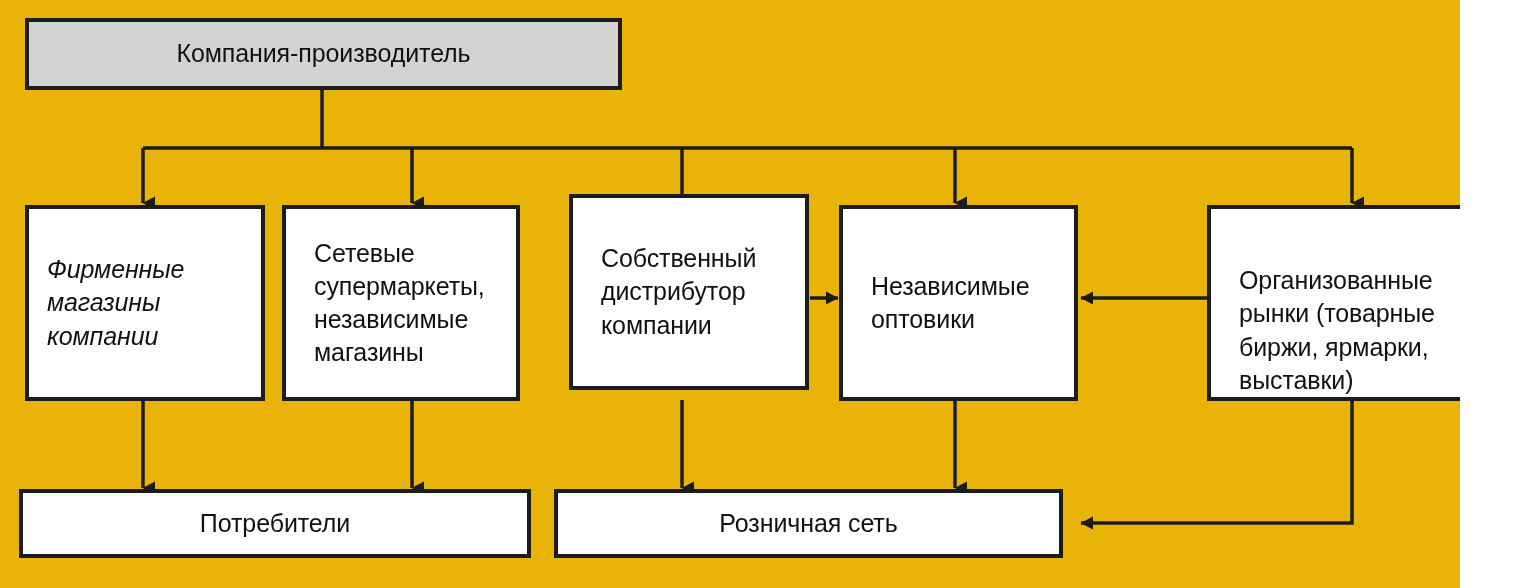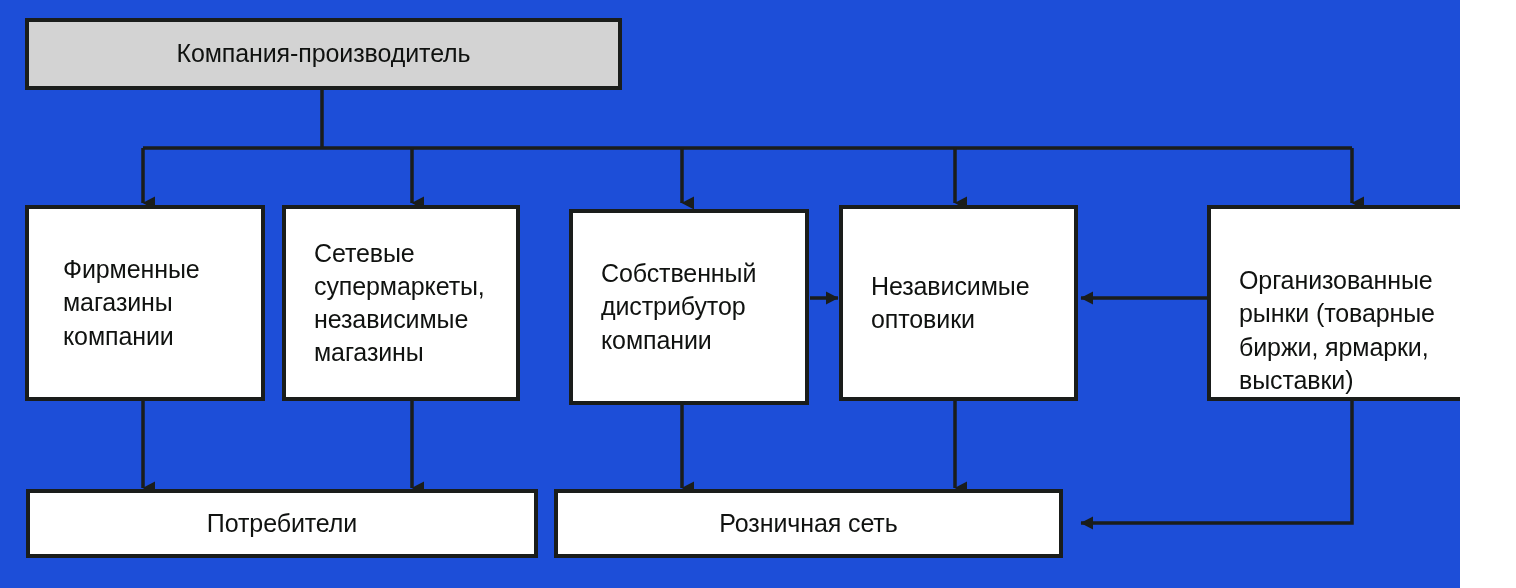--- a/index.html
+++ b/index.html
@@ -4,21 +4,21 @@
 <style>
   html, body {
     margin: 0;
     padding: 0;
     background: #ffffff;
   }
   #canvas {
     position: relative;
     width: 1460px;
     height: 588px;
-    background: #1d4ed8;
+    background: #eab308;
     overflow: hidden;
     font-family: "Liberation Sans", sans-serif;
   }
   #wires {
     position: absolute;
     left: 0;
     top: 0;
     width: 1516px;
     height: 588px;
   }
@@ -38,22 +38,23 @@
   .node.filled {
     background: #d3d3d3;
   }
   .node .label {
     display: block;
     width: 100%;
     white-space: pre-line;
   }
   .node.align-left .label {
     text-align: left;
-    padding-left: 34px;
+    padding-left: 18px;
     padding-right: 10px;
+    font-style: italic;
   }
   .node.align-left-tight .label {
     text-align: left;
     padding-left: 28px;
     padding-right: 8px;
   }
   .node.align-center .label {
     text-align: center;
   }
 </style>
@@ -110,39 +111,39 @@
 компании</span>
   </div>
 
   <div class="node align-left-tight" style="left:282px; top:205px; width:238px; height:196px;">
     <span class="label">Сетевые
 супермаркеты,
 независимые
 магазины</span>
   </div>
 
-  <div class="node align-left-tight" style="left:569px; top:209px; width:240px; height:196px;">
+  <div class="node align-left-tight" style="left:569px; top:194px; width:240px; height:196px;">
     <span class="label">Собственный
 дистрибутор
 компании</span>
   </div>
 
   <div class="node align-left-tight" style="left:839px; top:205px; width:239px; height:196px;">
     <span class="label">Независимые
 оптовики</span>
   </div>
 
   <div class="node align-left-tight" style="left:1207px; top:205px; width:287px; height:196px;align-items:flex-end;">
     <span class="label">Организованные
 рынки (товарные
 биржи, ярмарки,
 выставки)</span>
   </div>
 
-  <div class="node align-center" style="left:26px; top:489px; width:512px; height:69px;">
+  <div class="node align-center" style="left:19px; top:489px; width:512px; height:69px;">
     <span class="label">Потребители</span>
   </div>
 
   <div class="node align-center" style="left:554px; top:489px; width:509px; height:69px;">
     <span class="label">Розничная сеть</span>
   </div>
 
 </div>
 
 </body></html>

